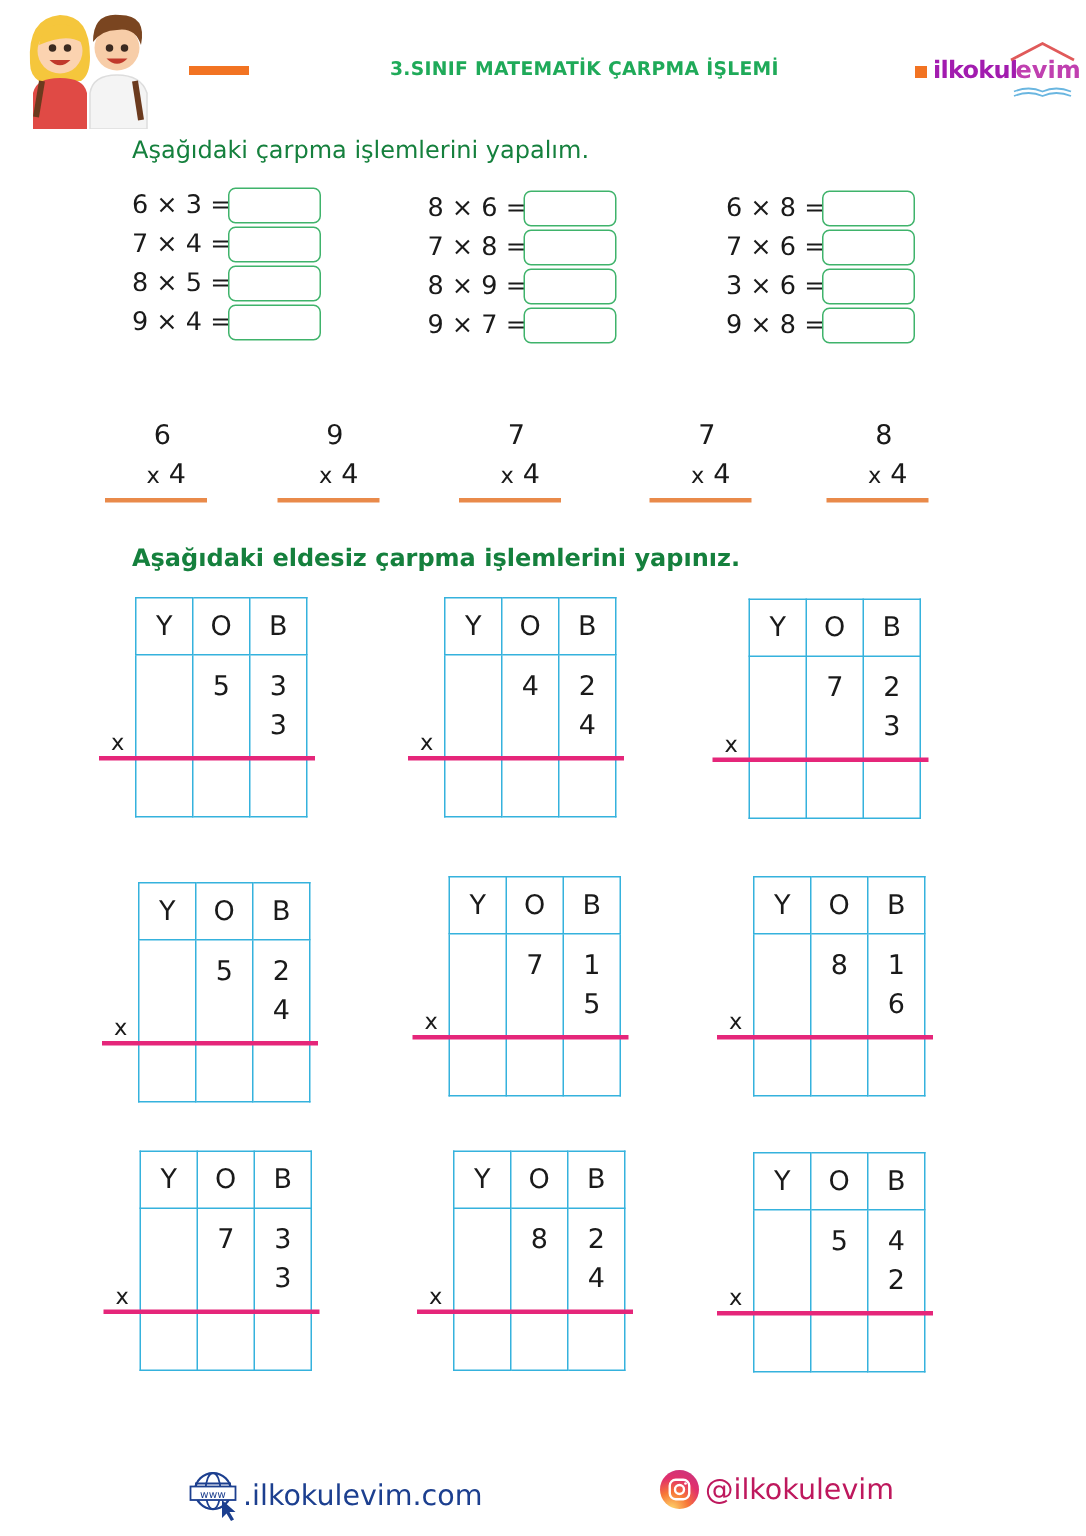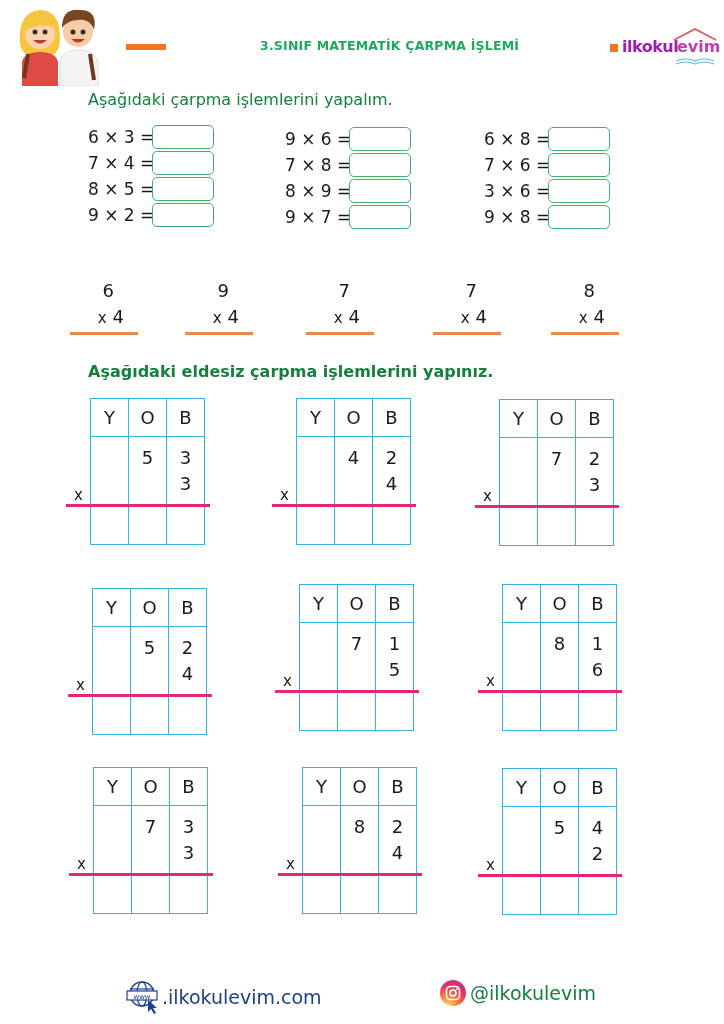--- a/index.html
+++ b/index.html
@@ -40,21 +40,21 @@
     .grid tr.res td { height: 38px; }
     .grid .d1 { display: block; margin-top: 8px; height: 26px; line-height: 26px; }
     .grid .d2 { display: block; height: 26px; line-height: 26px; }
     .grid .mul { position: absolute; left: 8px; top: 88px; font-size: 15px; }
     .grid .redline { position: absolute; left: 0; top: 106px; width: 144px; height: 3px; background: #e5267a; }
 
     
     .footer-web { left: 126px; top: 980px; display: flex; align-items: center; }
     .footer-web .txt { font-size: 19px; color: #1c3f8f; margin-left: 2px; }
     .footer-ig { left: 440px; top: 980px; display: flex; align-items: center; }
-    .footer-ig .txt { font-size: 19px; color: #15803d; margin-left: 4px; }
+    .footer-ig .txt { font-size: 19px; color: #be185d; margin-left: 4px; }
     .ig-badge { width: 26px; height: 26px; border-radius: 50%;
                 background: radial-gradient(circle at 30% 100%, #fdd56b 0%, #f77737 35%, #e1306c 65%, #c13584 100%);
                 display: flex; align-items: center; justify-content: center; }
   </style>
 </head>
 <body>
 
 <div class="abs kids">
   <svg width="96" height="84" viewBox="0 0 96 84">
 
@@ -98,27 +98,27 @@
     </div>
   <div class="fact" style="left:88px;top:150px">
       <span class="expr">7 × 4 =</span>
       <span class="ans"></span>
     </div>
   <div class="fact" style="left:88px;top:176px">
       <span class="expr">8 × 5 =</span>
       <span class="ans"></span>
     </div>
   <div class="fact" style="left:88px;top:202px">
-      <span class="expr">9 × 2 =</span>
+      <span class="expr">9 × 4 =</span>
       <span class="ans"></span>
     </div>
 </div>
 <div>
   <div class="fact" style="left:285px;top:126px">
-      <span class="expr">9 × 6 =</span>
+      <span class="expr">8 × 6 =</span>
       <span class="ans"></span>
     </div>
   <div class="fact" style="left:285px;top:152px">
       <span class="expr">7 × 8 =</span>
       <span class="ans"></span>
     </div>
   <div class="fact" style="left:285px;top:178px">
       <span class="expr">8 × 9 =</span>
       <span class="ans"></span>
     </div>

